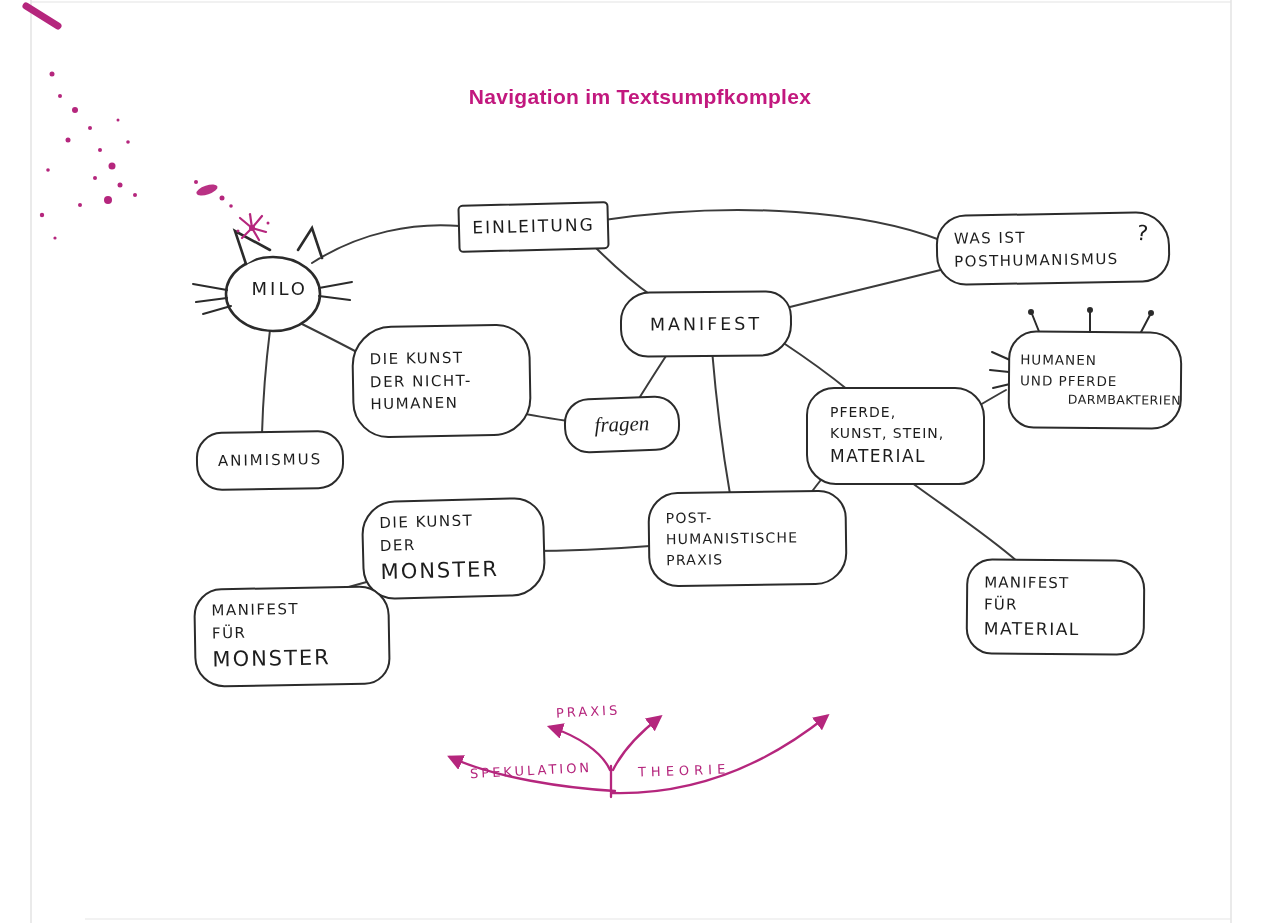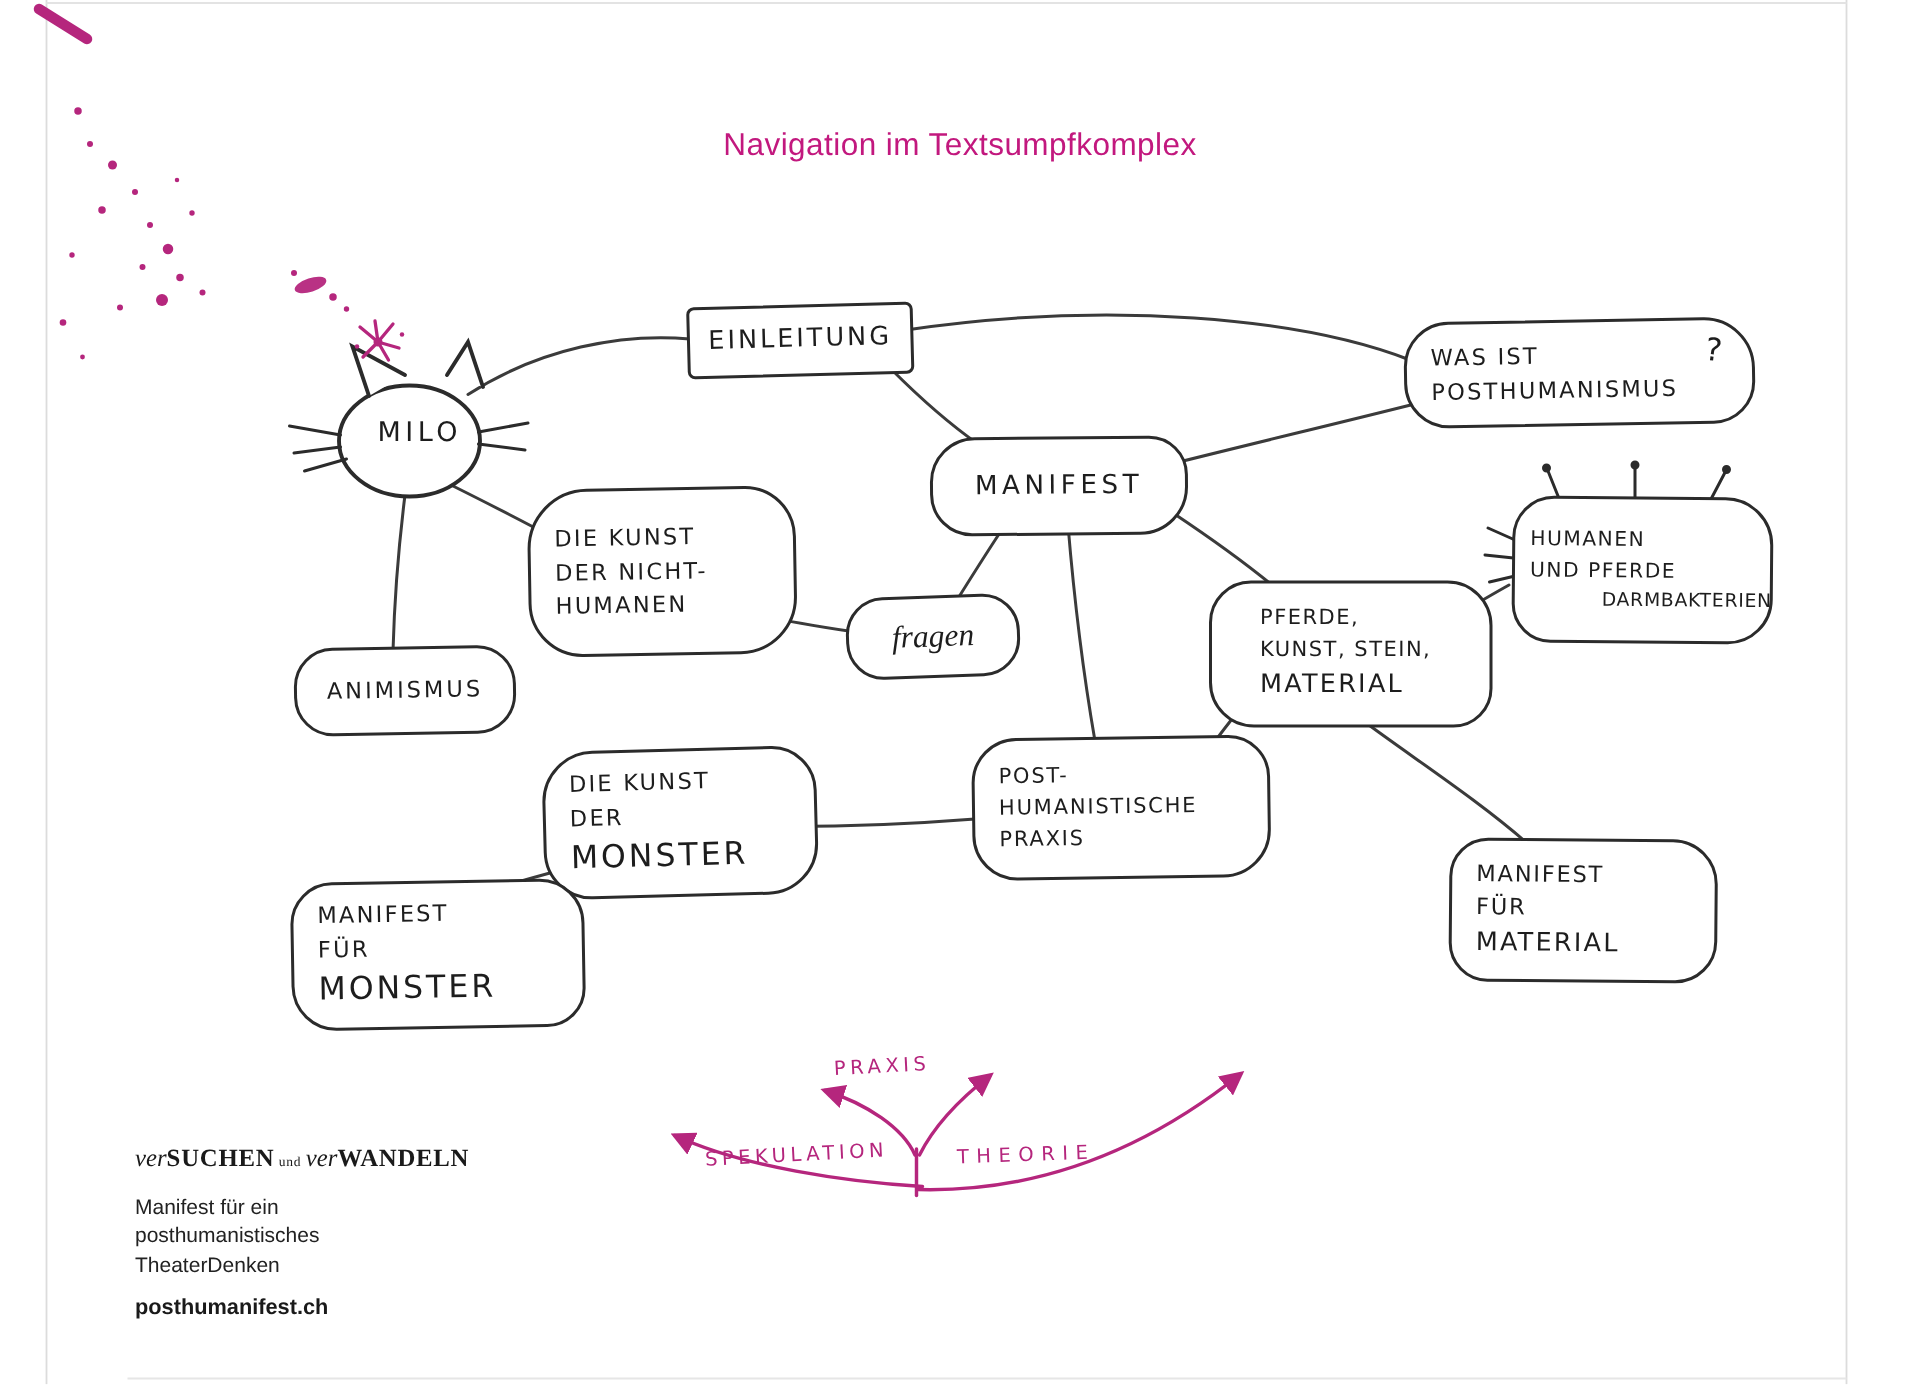--- a/index.html
+++ b/index.html
@@ -1,19 +1,19 @@
 <!DOCTYPE html>
 <html><head>
 <meta charset="utf-8">
 <style>
   html,body{margin:0;padding:0;background:#ffffff;}
   .stage{position:relative;width:1280px;height:923px;background:#ffffff;overflow:hidden;
          font-family:"DejaVu Sans",sans-serif;}
   .title{position:absolute;left:0;right:0;top:85px;text-align:center;
-         font-family:"Liberation Sans",sans-serif;font-weight:400;font-size:21px;
+         font-family:"Liberation Sans",sans-serif;font-weight:700;font-size:21px;
          letter-spacing:0.3px;color:#c2187e;z-index:3;}
   svg.layer{position:absolute;left:0;top:0;z-index:1;}
   .node{position:absolute;z-index:2;border:2.6px solid #2b2b2b;background:#ffffff;
         display:flex;flex-direction:column;align-items:center;justify-content:center;
         text-align:center;color:#1d1d1d;}
   .node .nl{line-height:1.5;white-space:nowrap;}
   .la{align-items:flex-start;text-align:left;padding-left:16px;}
   .big{font-size:21px;letter-spacing:2px;}
   .med{font-size:17px;letter-spacing:1.5px;}
   .sm{font-size:12.5px;letter-spacing:0.5px;margin-left:48px;}
@@ -25,21 +25,21 @@
   #n-was-ist .qmark{position:absolute;right:18px;top:8px;font-size:21px;transform:rotate(8deg);}
   #n-manifest{left:620px;top:291px;width:168px;height:62px;border-radius:30px 26px 32px 28px;
     transform:rotate(-0.5deg);font-size:17.5px;letter-spacing:3px;}
   #n-kunst-nicht{left:352px;top:325px;width:159px;height:108px;border-radius:40px 34px 38px 36px;
     transform:rotate(-1deg);font-size:15px;letter-spacing:1.5px;}
   #n-hamlet{left:1008px;top:331px;width:160px;height:94px;border-radius:28px 32px 30px 26px;
     transform:rotate(0.5deg);font-size:13.5px;letter-spacing:1px;padding-left:10px;}
   #n-fragen{left:564px;top:397px;width:112px;height:51px;border-radius:25px;
     transform:rotate(-2deg);font-family:"Liberation Serif",serif;font-style:italic;font-size:21px;}
   #n-pferde{left:806px;top:387px;width:153px;height:94px;border-radius:28px 30px 26px 30px;
-    font-size:14px;letter-spacing:1px;padding-left:32px;text-align:right;}
+    font-size:14px;letter-spacing:1px;padding-left:22px;text-align:right;}
   #n-animismus{left:196px;top:431px;width:144px;height:55px;border-radius:26px;
     transform:rotate(-1deg);font-size:15px;letter-spacing:2px;}
   #n-kunst-monster{left:362px;top:499px;width:163px;height:95px;border-radius:34px 30px 34px 32px;
     transform:rotate(-1.5deg);font-size:15px;letter-spacing:1.5px;}
   #n-post-praxis{left:648px;top:491px;width:179px;height:91px;border-radius:30px 28px 32px 30px;
     transform:rotate(-0.8deg);font-size:14px;letter-spacing:1.2px;}
   #n-manifest-monster{left:194px;top:587px;width:176px;height:95px;border-radius:28px 30px 26px 30px;
     transform:rotate(-1deg);font-size:15px;letter-spacing:1.5px;}
   #n-manifest-material{left:966px;top:559px;width:159px;height:92px;border-radius:26px 30px 28px 26px;
     transform:rotate(0.5deg);font-size:15px;letter-spacing:1.2px;}
@@ -232,25 +232,14 @@
   <div class="node la" id="n-manifest-material">
     <div class="nl">MANIFEST</div>
     <div class="nl">FÜR</div>
     <div class="nl med">MATERIAL</div>
   </div>
 
   <div class="axis-label" id="ax-praxis">PRAXIS</div>
   <div class="axis-label" id="ax-spekulation">SPEKULATION</div>
   <div class="axis-label" id="ax-theorie">THEORIE</div>
 
-  <div class="footer">
-    <div class="wordmark">
-      <span class="it">ver</span><span class="bd">SUCHEN</span><span class="tiny">und</span><span class="it">ver</span><span class="bd">WANDELN</span>
-    </div>
-    <div class="claim">
-      <div>Manifest für ein</div>
-      <div>posthumanistisches</div>
-      <div>TheaterDenken</div>
-    </div>
-    <div class="site">posthumanifest.ch</div>
-  </div>
 
 </div>
 
 </body></html>

